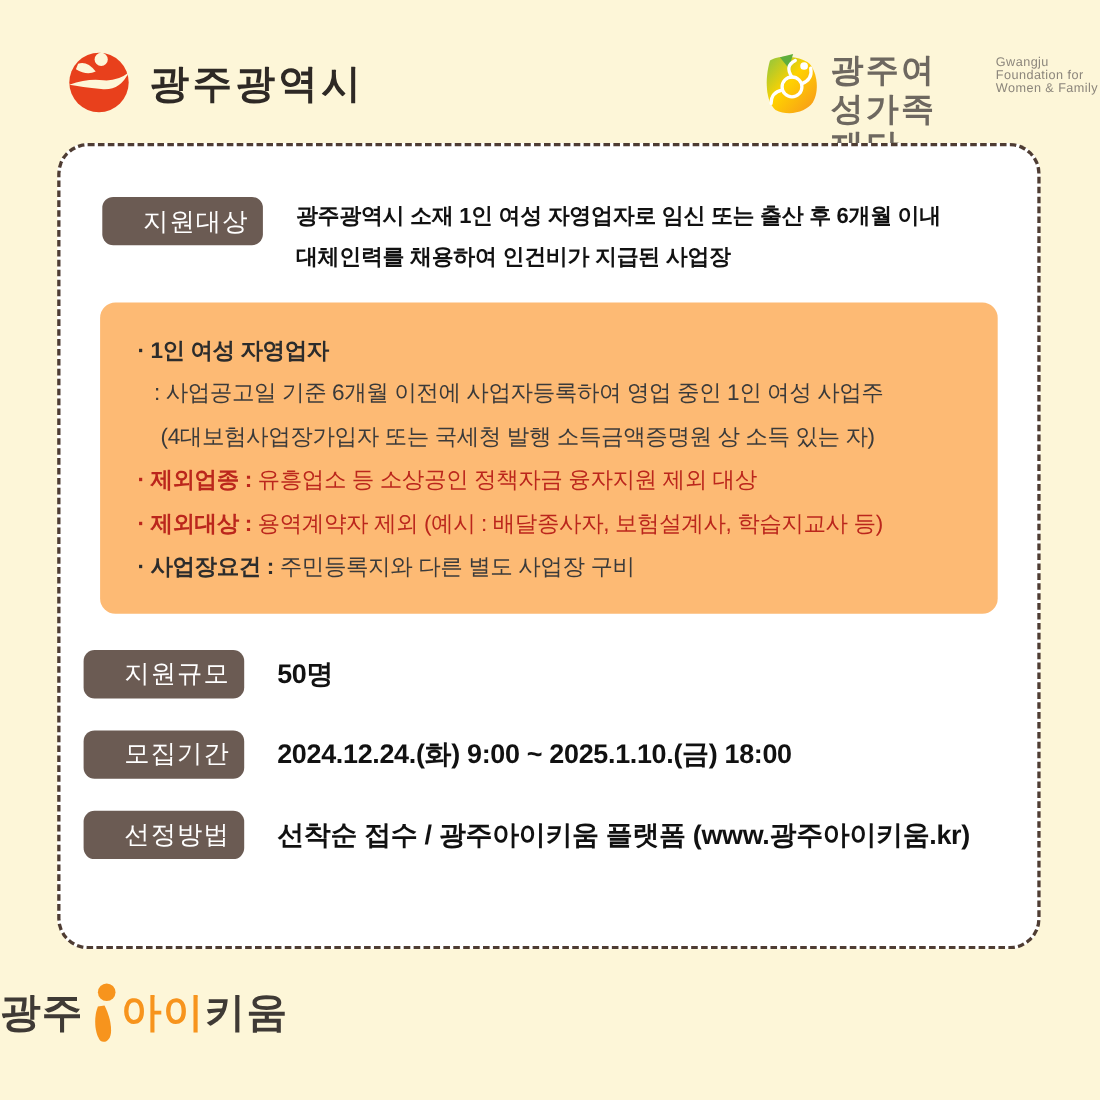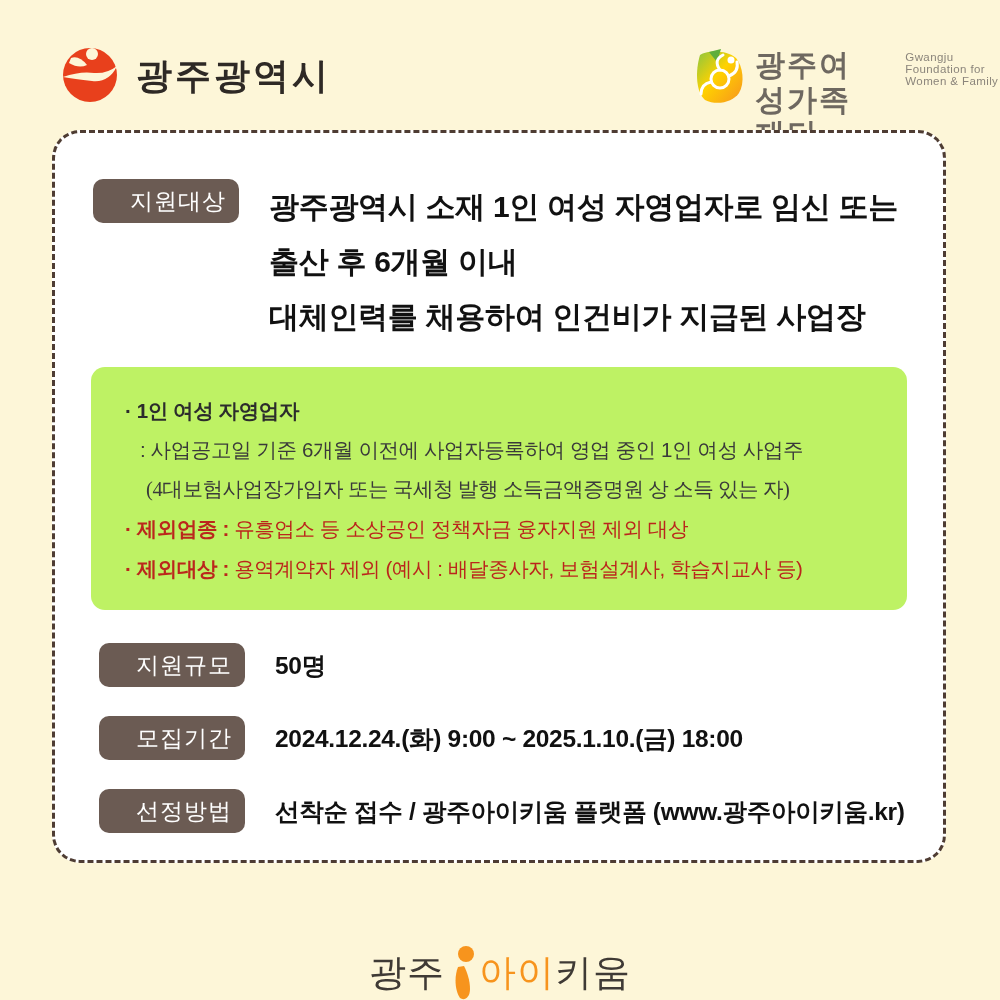--- a/index.html
+++ b/index.html
@@ -36,45 +36,45 @@
     flex:0 0 122px; width:122px; height:44px;
     background:#6B5B53; color:#FFFFFF;
     font-size:23px; font-weight:500;
     border-radius:10px;
     display:flex; align-items:center; justify-content:center;
     letter-spacing:1px;
     padding-left:24px;
   }
 
   .target-row { display:flex; align-items:flex-start; margin:46px 38px 0 38px; }
-  .target-text { margin-left:30px; font-size:30px; font-weight:700; color:#111; line-height:1.84; letter-spacing:-0.3px; }
+  .target-text { margin-left:30px; font-size:20px; font-weight:700; color:#111; line-height:1.84; letter-spacing:-0.3px; }
 
   .detail-box {
     margin:22px 36px 0 36px;
-    background:#bef264;
+    background:#fdba74;
     border-radius:14px;
     padding:24px 28px 22px 28px;
     font-size:20.5px; color:#3A3A3A; line-height:1.93; letter-spacing:-0.4px;
   }
   .indent-1 { padding-left:6px; }
   .indent-2 { padding-left:21px; }
-  .indent-3 { padding-left:27px;font-family:Liberation Serif, serif; }
+  .indent-3 { padding-left:27px; }
   .bold-dark { font-weight:700; color:#2C2C2C; }
   .red { color:#BB261C; }
   .red-bold { font-weight:700; color:#BB261C; }
 
-  .info-row { display:flex; align-items:center; margin:29px 38px 0 44px; }
+  .info-row { display:flex; align-items:center; margin:29px 38px 0 21px; }
   .info-row.first { margin-top:33px; }
   .info-value { margin-left:30px; font-size:24.5px; font-weight:700; color:#111; letter-spacing:-0.3px; }
 
   
   .footer-logo {
-    position:absolute; left:0; top:945px; width:1000px;
-    display:flex; justify-content:center; align-items:center;
-    font-size:37px; font-weight:400; letter-spacing:1px;
+    position:absolute; left:0; top:893px; width:1000px;
+    display:flex; align-items:center;
+    font-size:37px; font-weight:700; letter-spacing:1px;
   }
   .brand-dark { color:#3F3A35; }
   .brand-orange { color:#F7941D; }
   .brand-glyph { margin:0 2px 0 6px; display:flex; align-items:flex-end; }
 </style>
 </head>
 <body>
 
 <div class="header-city">
   <span>
@@ -128,20 +128,23 @@
   <div class="detail-box">
     <div class="indent-1 bold-dark">· 1인 여성 자영업자</div>
     <div class="indent-2">: 사업공고일 기준 6개월 이전에 사업자등록하여 영업 중인 1인 여성 사업주</div>
     <div class="indent-3">(4대보험사업장가입자 또는 국세청 발행 소득금액증명원 상 소득 있는 자)</div>
     <div class="indent-1">
       <span class="red-bold">· 제외업종 : </span><span class="red">유흥업소 등 소상공인 정책자금 융자지원 제외 대상</span>
     </div>
     <div class="indent-1">
       <span class="red-bold">· 제외대상 : </span><span class="red">용역계약자 제외 (예시 : 배달종사자, 보험설계사, 학습지교사 등)</span>
     </div>
+    <div class="indent-1">
+      <span class="bold-dark">· 사업장요건 : </span><span>주민등록지와 다른 별도 사업장 구비</span>
+    </div>
   </div>
 
   <div class="info-row first">
     <div class="badge">지원규모</div>
     <div class="info-value">50명</div>
   </div>
 
   <div class="info-row">
     <div class="badge">모집기간</div>
     <div class="info-value">2024.12.24.(화) 9:00 ~ 2025.1.10.(금) 18:00</div>

